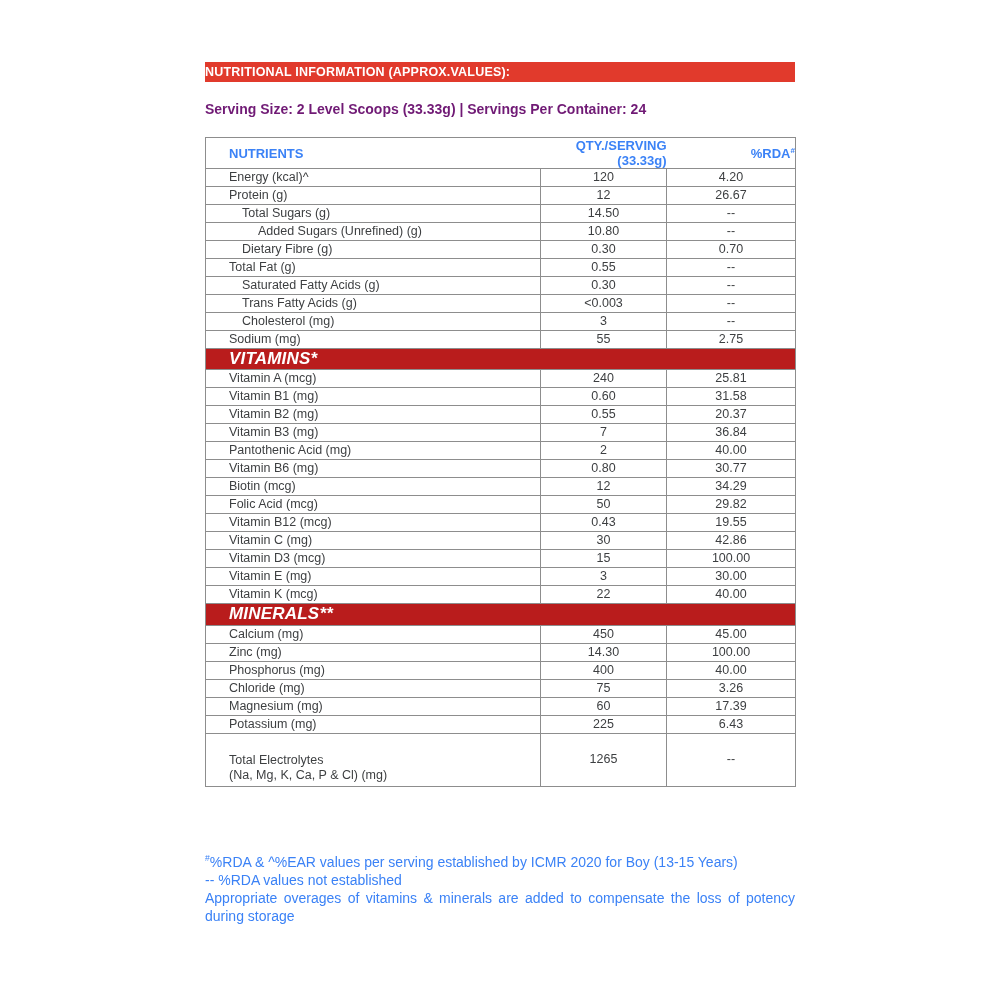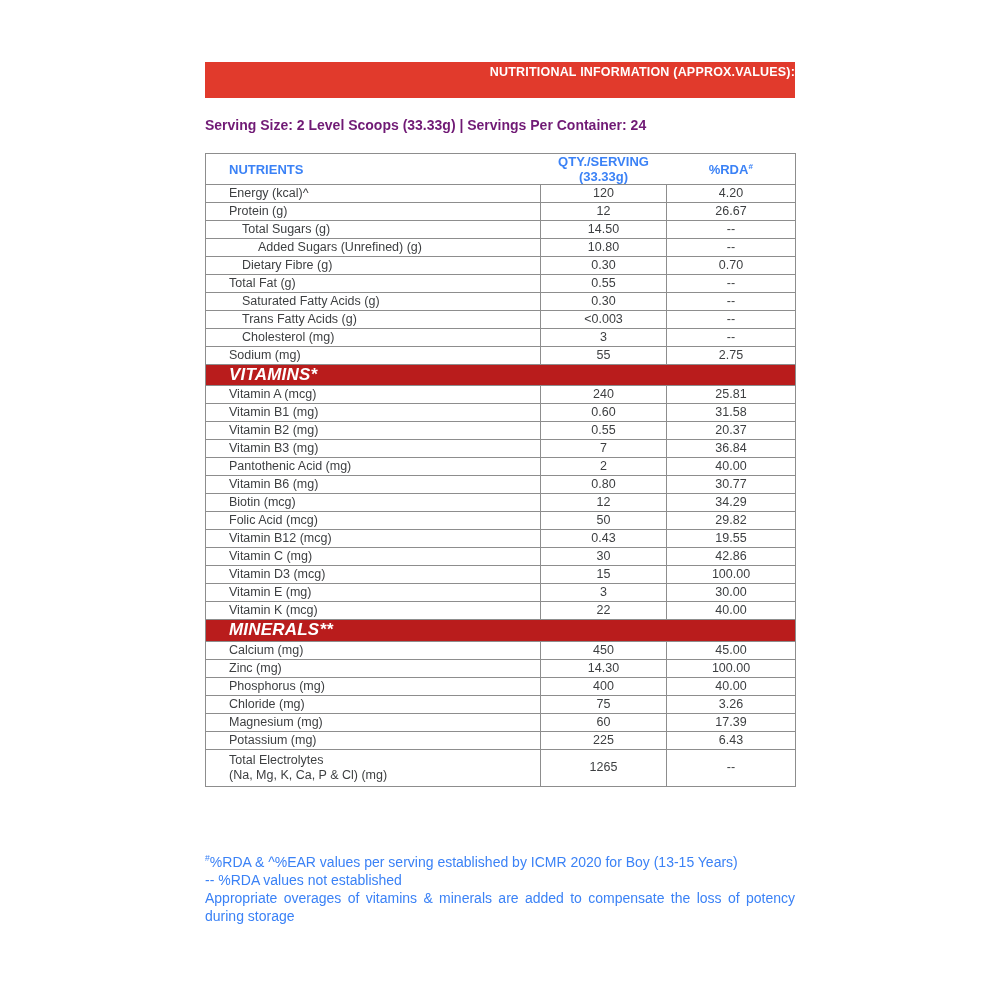--- a/index.html
+++ b/index.html
@@ -13,22 +13,22 @@
     width: 590px;
     margin: 0 auto;
     padding-top: 62px;
   }
   .title-banner {
     background: #e13a2c;
     color: #ffffff;
     font-weight: bold;
     font-size: 12.5px;
     letter-spacing: 0.2px;
-    text-align: right;
-    height: 36px;
+    text-align: left;
+    height: 20px;
     line-height: 20px;
   }
   .serving-line {
     margin-top: 19px;
     text-align: left;
     color: #701a75;
     font-weight: bold;
     font-size: 14px;
   }
   table.nutrition {
@@ -44,21 +44,21 @@
     color: #3b82f6;
     font-weight: bold;
     font-size: 13px;
     height: 27px;
     border-top: 1px solid #8d8d8d;
     border-bottom: 1px solid #8d8d8d;
     padding: 0;
     vertical-align: middle;
   }
   thead td:first-child { border-left: 1px solid #8d8d8d; padding-left: 23px; }
-  thead td.h-center { text-align: center; }
+  thead td.h-center { text-align: right; }
   thead td:last-child { border-right: 1px solid #8d8d8d; }
   sup { font-size: 62%; vertical-align: super; line-height: 0; }
   tbody td {
     border: 1px solid #8d8d8d;
     height: 18px;
     font-size: 12.5px;
     color: #3d3f41;
     padding: 0;
     vertical-align: middle;
     line-height: 1.2;
@@ -73,21 +73,21 @@
     color: #ffffff;
     font-weight: bold;
     font-size: 17px;
     letter-spacing: 0.2px;
     padding-left: 23px;
     height: 18px;
     border-left: 1px solid #8d8d8d;
     border-right: 1px solid #8d8d8d;
     font-style: italic;
   }
-  td.double { padding-top: 3px; padding-bottom: 3px; }
+  td.double { padding-top: 19px; padding-bottom: 3px; }
   .footnotes {
     margin-top: 66px;
     width: 590px;
     color: #3b82f6;
     font-size: 14px;
     line-height: 1.29;
   }
   .footnotes p.just { text-align: justify; }
 </style>
 </head>

